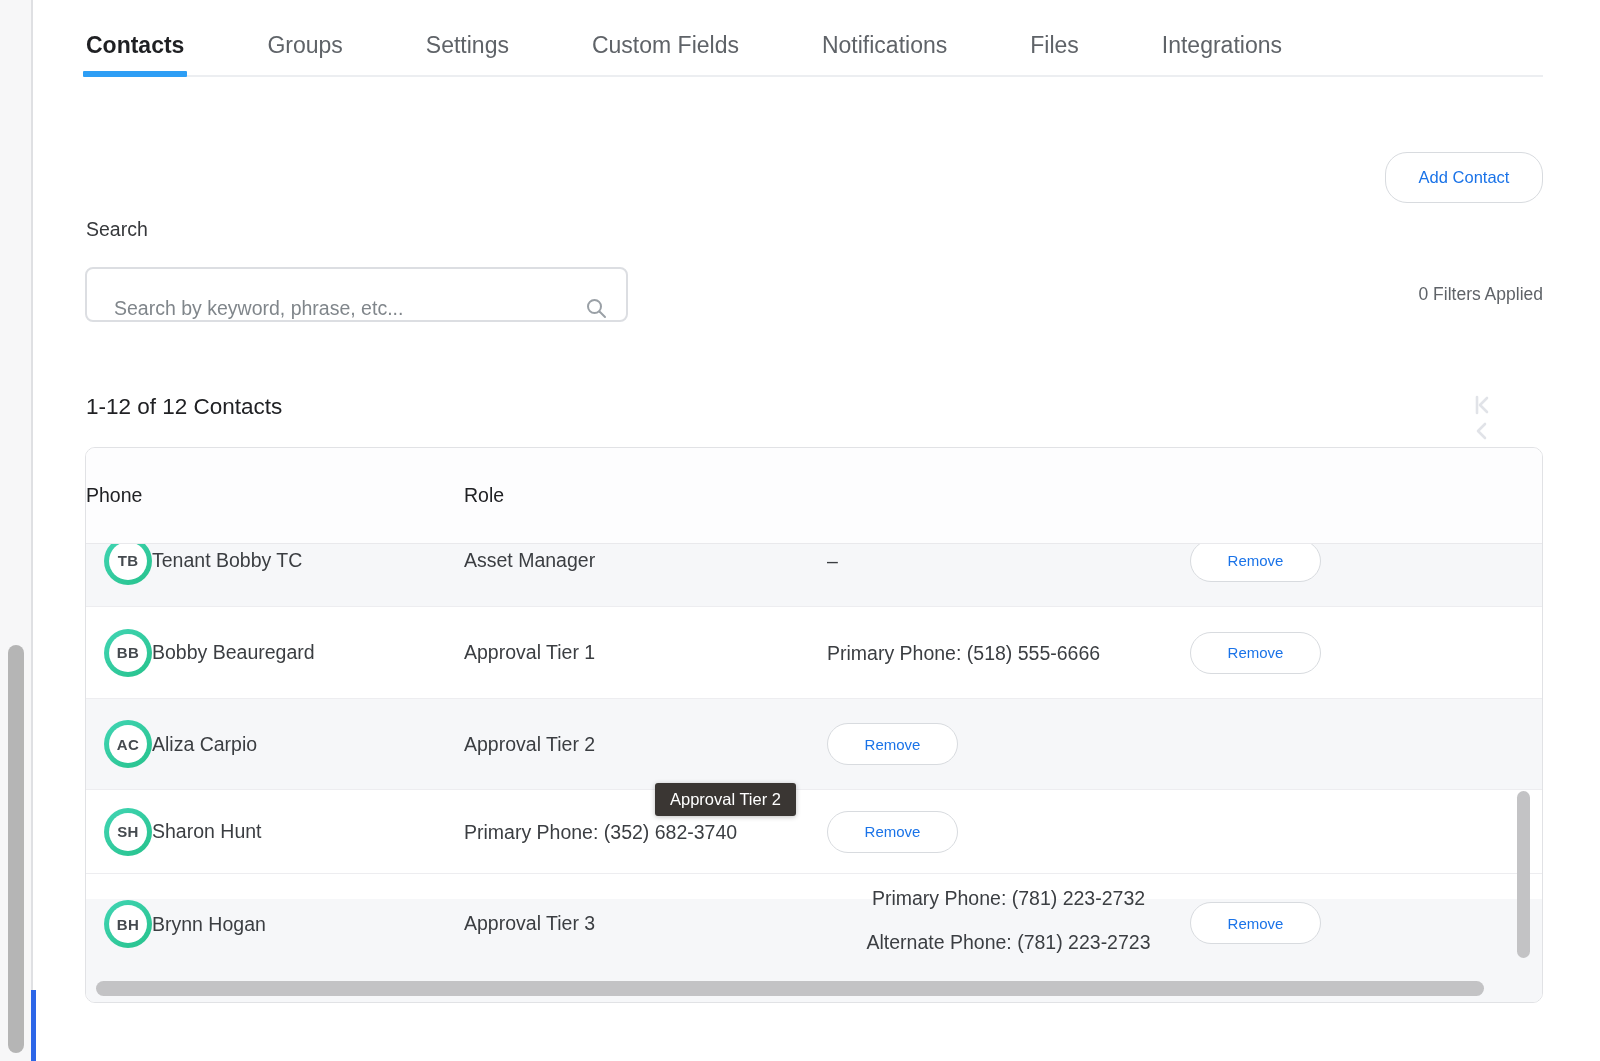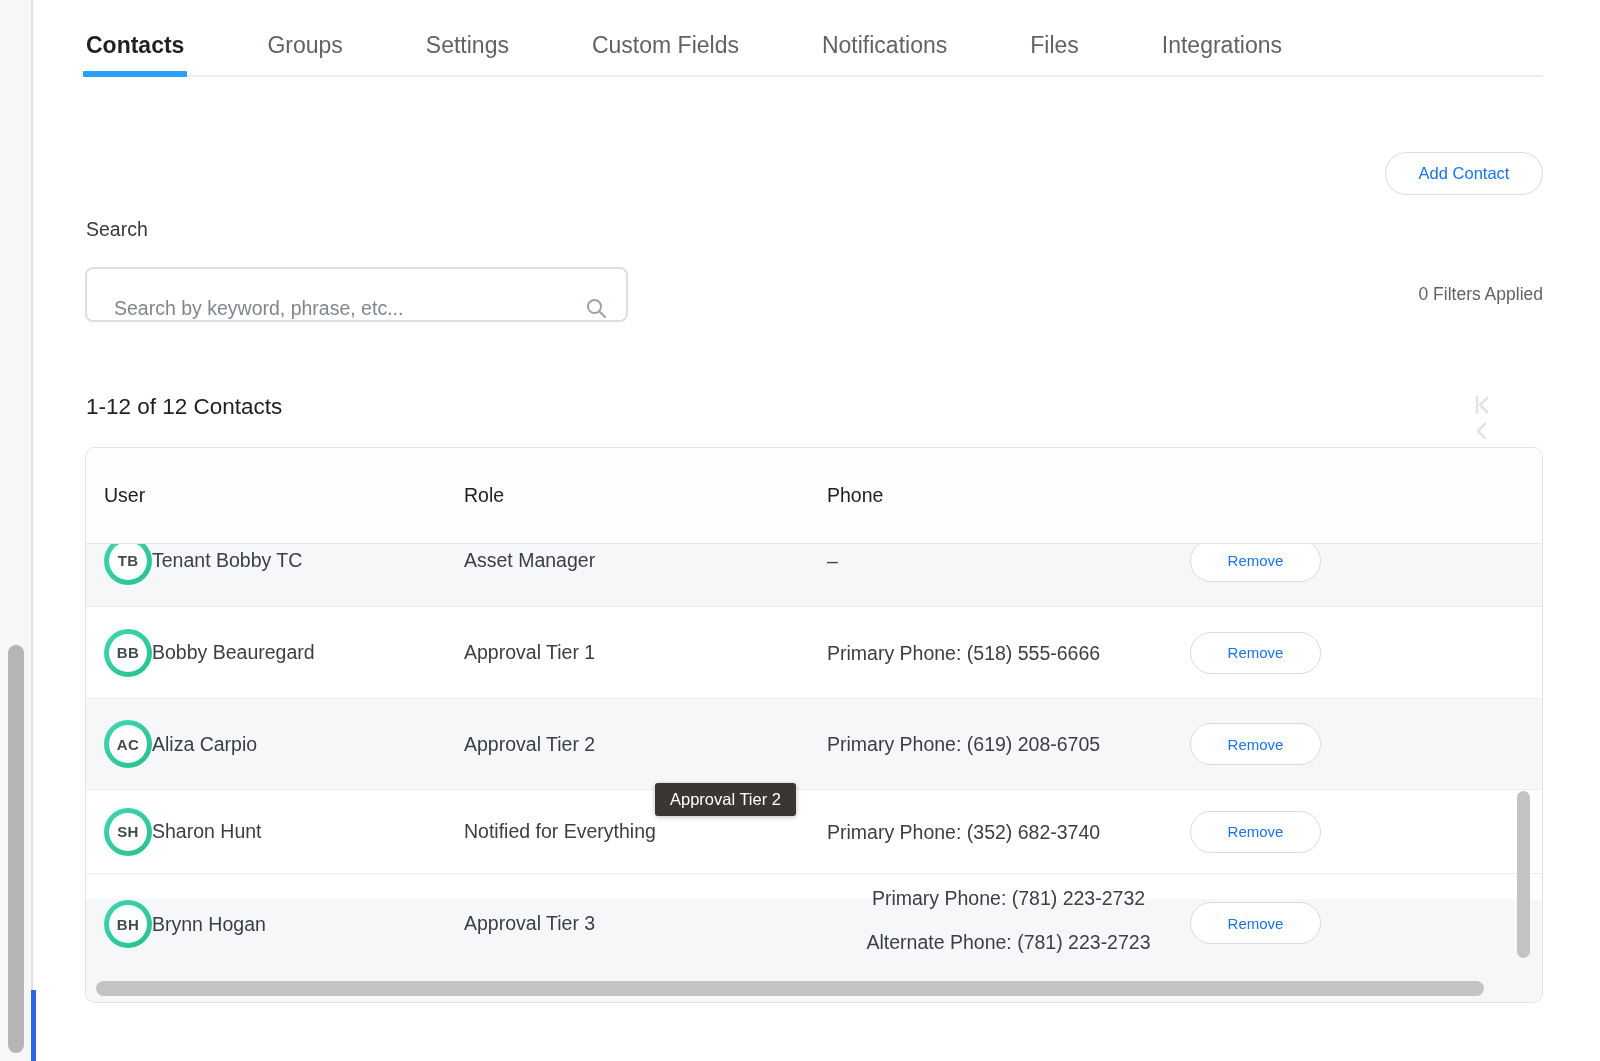--- a/index.html
+++ b/index.html
@@ -15,21 +15,21 @@
   .tabbar{position:absolute;left:85px;top:0;width:1458px;height:77px;border-bottom:2px solid #eceef1;
           display:flex;align-items:center;gap:81px;padding-top:14px;box-sizing:border-box;}
   .tab{position:relative;background:none;border:none;padding:0 1px;font-family:inherit;
        font-size:23px;color:#5f6368;cursor:pointer;line-height:46px;}
   .tab.active{color:#1f2023;font-weight:700;}
   .tab.active::after{content:"";position:absolute;left:-2px;right:-2px;bottom:-9px;height:6px;background:#2d9ef5;border-radius:1px;}
 
   
   .btn-pill{display:flex;align-items:center;justify-content:center;background:#fff;border:1.5px solid #d8dbdf;
             border-radius:22px;color:#1a73e8;font-family:inherit;cursor:pointer;}
-  .add-contact{position:absolute;left:1385px;top:152px;width:158px;height:43px;font-size:16.5px;font-weight:500;}
+  .add-contact{position:absolute;left:1385px;top:152px;width:158px;height:51px;font-size:16.5px;font-weight:500;}
   .search-label{position:absolute;left:86px;top:218px;font-size:19.5px;color:#36383b;}
   .search-box{position:absolute;left:85px;top:267px;width:543px;height:55px;box-sizing:border-box;
               border:2px solid #dcdee2;border-radius:8px;background:#fff;display:flex;align-items:flex-end;}
   .search-input{flex:1;border:none;outline:none;background:transparent;padding:0 10px 0 27px;
                 font-family:inherit;font-size:19.5px;color:#36383b;}
   .search-input::placeholder{color:#80868b;opacity:1;}
   .search-icon{margin-right:18px;display:flex;}
   .filters{position:absolute;right:57px;top:284px;font-size:17.5px;color:#5f6368;}
 
   
@@ -136,23 +136,22 @@
     <button class="pbtn">
       <svg width="26" height="26" viewBox="0 0 26 26" fill="none">
         <path d="M8 6l7 7-7 7" stroke="#e1e3e8" stroke-width="2.6" fill="none" stroke-linecap="round" stroke-linejoin="round"></path>
         <path d="M18 5v16" stroke="#e1e3e8" stroke-width="2.6" stroke-linecap="round"></path>
       </svg>
     </button>
   </div>
 
   <div class="card">
     <div class="thead">
-      <div class="hc1">User</div>
+      <div>Phone</div>
       <div>Role</div>
-      <div>Phone</div>
       <div></div>
     </div>
     <div class="tbody" id="tbody">
         <div class="trow alt">
           <div class="cell-user">
             <span class="avatar">
               <span class="avatar-inner">TB</span>
             </span>
             <span>Tenant Bobby TC</span>
           </div>
@@ -180,35 +179,31 @@
           </div>
         </div>
         <div class="trow alt">
           <div class="cell-user">
             <span class="avatar">
               <span class="avatar-inner">AC</span>
             </span>
             <span>Aliza Carpio</span>
           </div>
           <div class="cell-role">Approval Tier 2</div>
-          <div class="cell-phone">
-            <div class="phone-line">Primary Phone: (619) 208-6705</div>
-          </div>
           <div class="cell-action">
             <button class="btn-pill remove">Remove</button>
           </div>
         </div>
         <div class="trow">
           <div class="cell-user">
             <span class="avatar">
               <span class="avatar-inner">SH</span>
             </span>
             <span>Sharon Hunt</span>
           </div>
-          <div class="cell-role">Notified for Everything</div>
           <div class="cell-phone">
             <div class="phone-line">Primary Phone: (352) 682-3740</div>
           </div>
           <div class="cell-action">
             <button class="btn-pill remove">Remove</button>
           </div>
         </div>
         <div class="trow alt last">
           <div class="cell-user">
             <span class="avatar">

